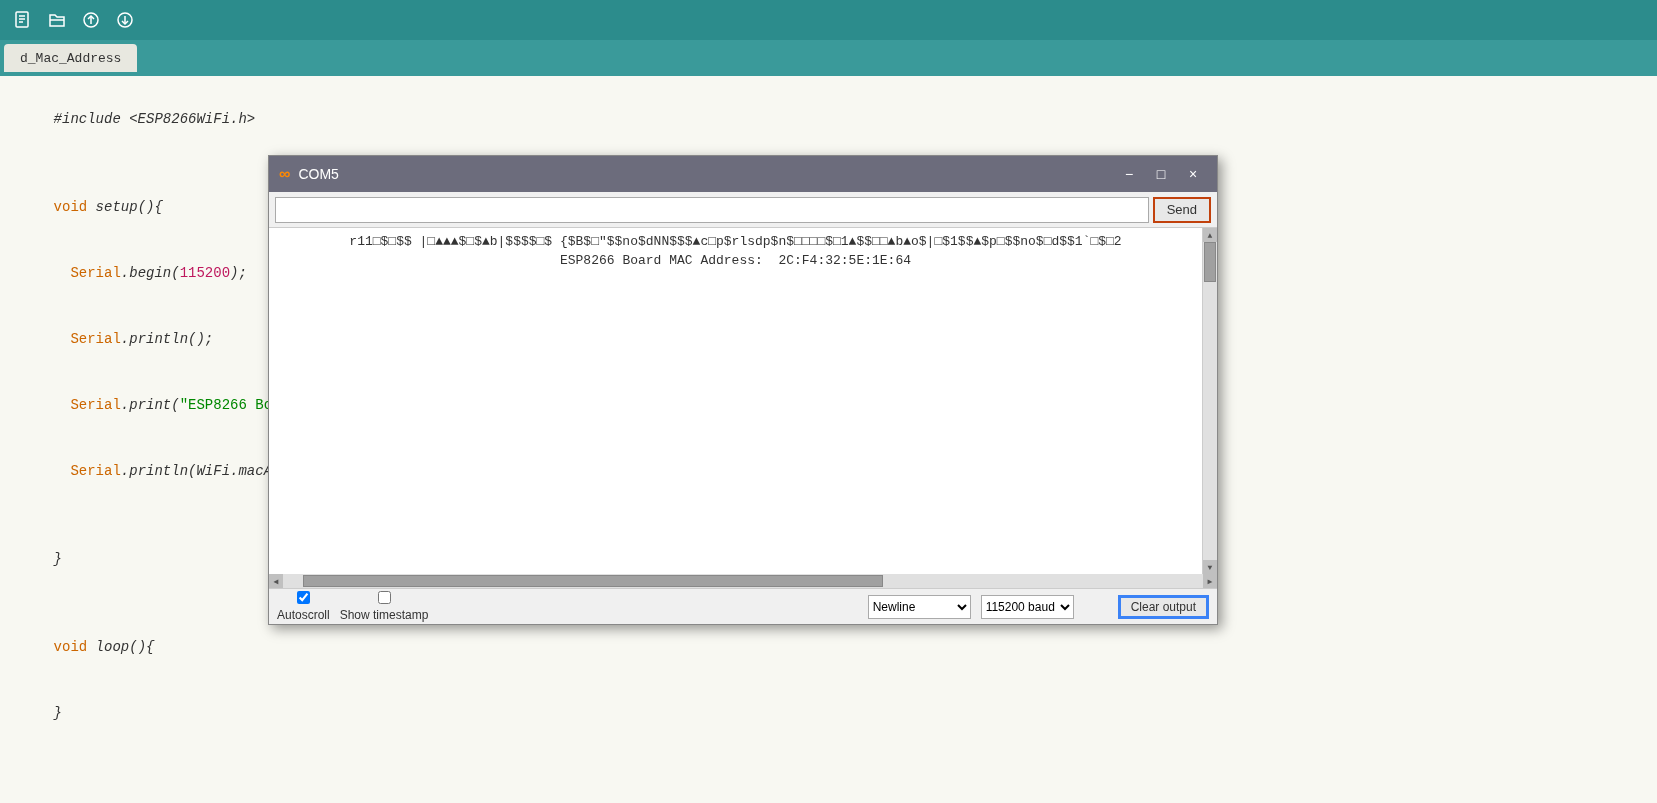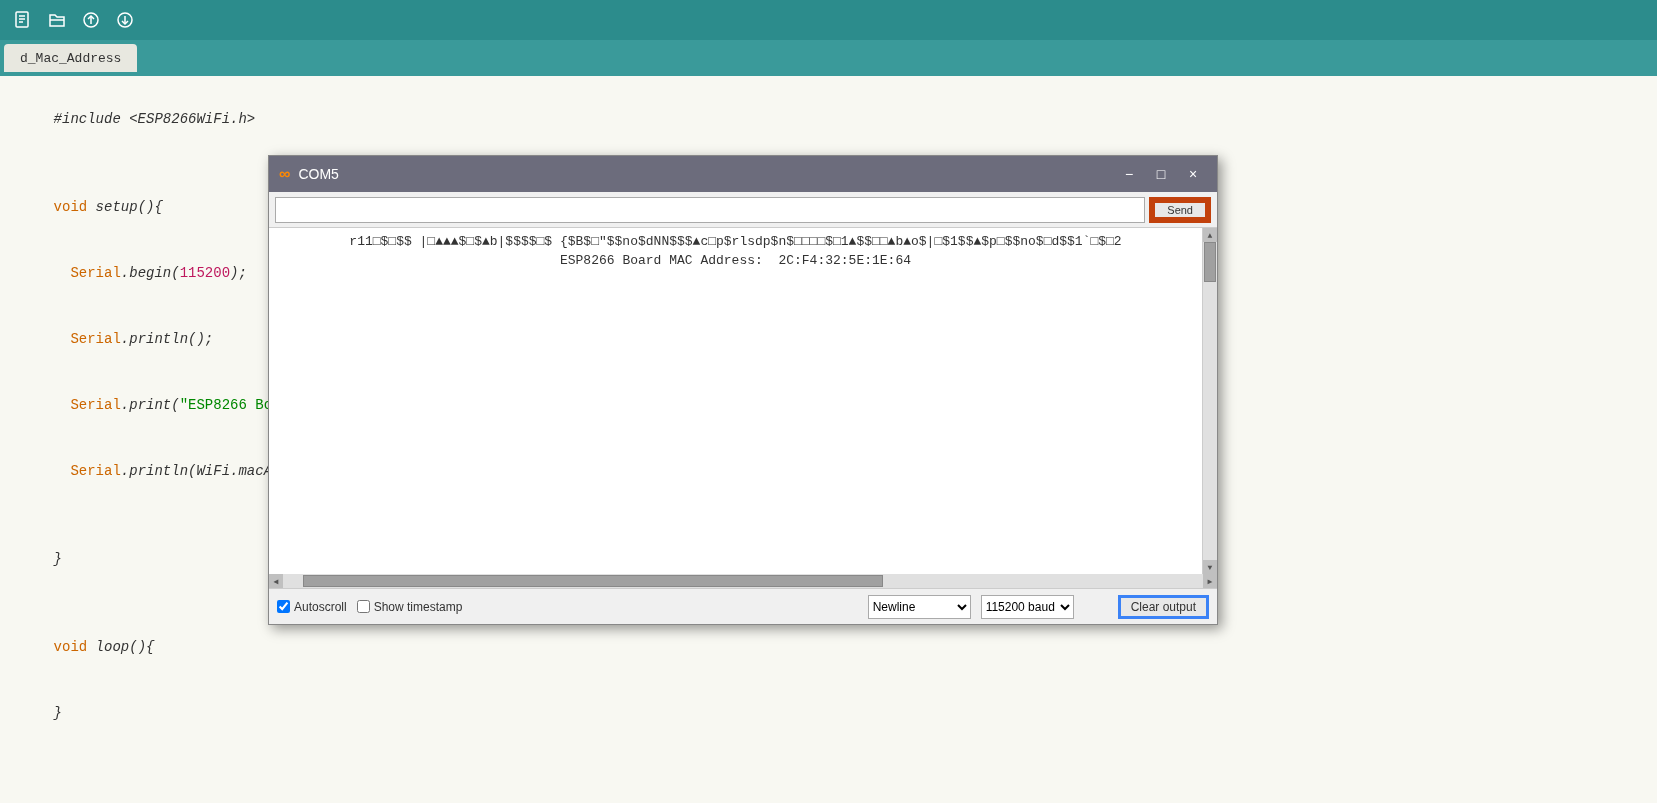--- a/index.html
+++ b/index.html
@@ -152,24 +152,24 @@
       padding: 0 4px;
       font-family: 'Courier New', Courier, monospace;
       font-size: 13px;
       outline: none;
     }
 
     .send-btn {
       height: 26px;
       padding: 0 12px;
       background-color: #e8e8e8;
-      border: 6px solid #c2410c;
-      cursor: pointer;
-      font-family: Arial, sans-serif;
-      font-size: 11px;
+      border: 2px solid #c2410c;
+      cursor: pointer;
+      font-family: Arial, sans-serif;
+      font-size: 13px;
       color: #333;
     }
 
     
     .serial-output-container {
       flex: 1;
       display: flex;
       overflow: hidden;
       position: relative;
     }
@@ -280,20 +280,21 @@
       gap: 10px;
       font-family: Arial, sans-serif;
       font-size: 12px;
       color: #333;
     }
 
     .checkbox-group {
       display: flex;
       align-items: center;
       gap: 4px;
+      flex-direction: column;
     }
 
     .checkbox-group input[type="checkbox"] {
       width: 13px;
       height: 13px;
       cursor: pointer;
     }
 
     .bottom-spacer {
       flex: 1;

